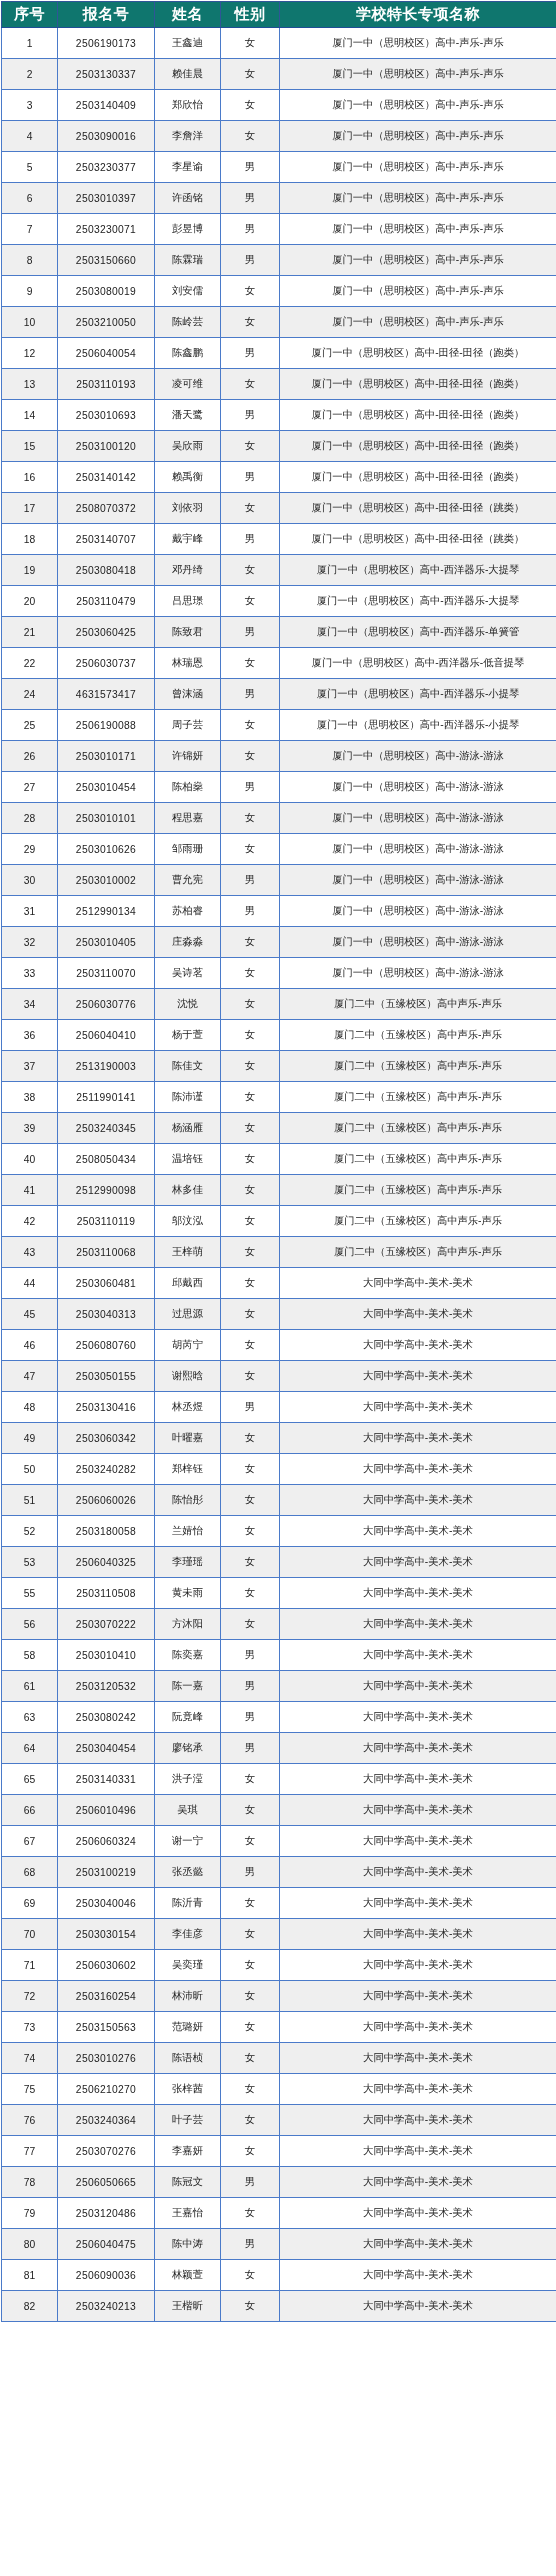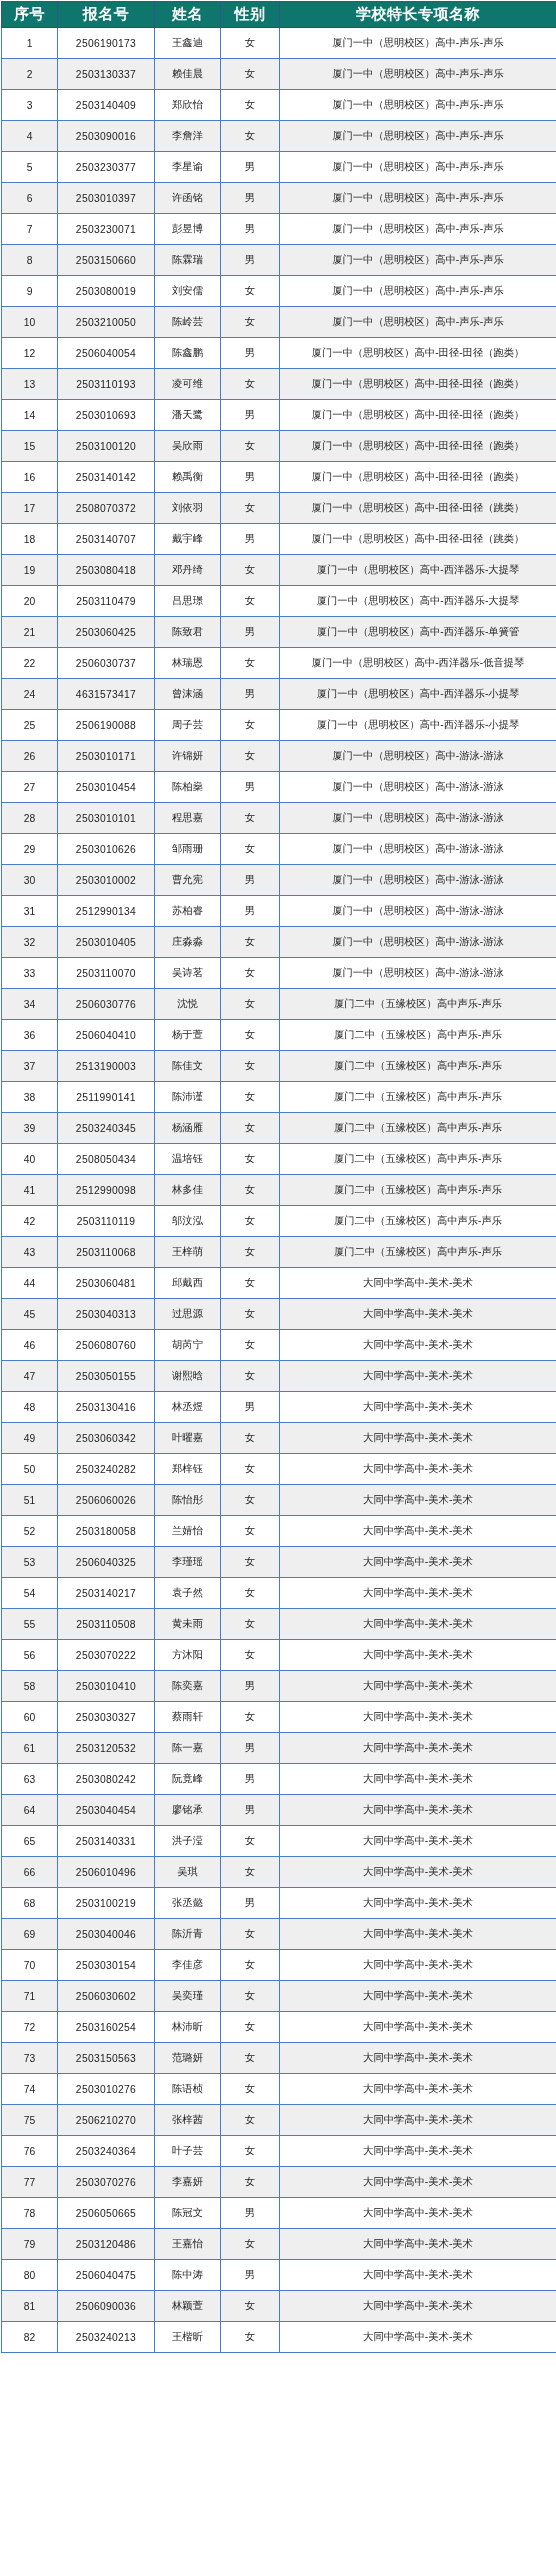--- a/index.html
+++ b/index.html
@@ -408,27 +408,20 @@
     <td>大同中学高中-美术-美术</td>
   </tr>
       <tr>
     <td>53</td>
     <td class="reg">2506040325</td>
     <td>李瑾瑶</td>
     <td>女</td>
     <td>大同中学高中-美术-美术</td>
   </tr>
       <tr>
-    <td>54</td>
-    <td class="reg">2503140217</td>
-    <td>袁子然</td>
-    <td>女</td>
-    <td>大同中学高中-美术-美术</td>
-  </tr>
-      <tr>
     <td>55</td>
     <td class="reg">2503110508</td>
     <td>黄未雨</td>
     <td>女</td>
     <td>大同中学高中-美术-美术</td>
   </tr>
       <tr>
     <td>56</td>
     <td class="reg">2503070222</td>
     <td>方沐阳</td>
@@ -436,27 +429,20 @@
     <td>大同中学高中-美术-美术</td>
   </tr>
       <tr>
     <td>58</td>
     <td class="reg">2503010410</td>
     <td>陈奕嘉</td>
     <td>男</td>
     <td>大同中学高中-美术-美术</td>
   </tr>
       <tr>
-    <td>60</td>
-    <td class="reg">2503030327</td>
-    <td>蔡雨轩</td>
-    <td>女</td>
-    <td>大同中学高中-美术-美术</td>
-  </tr>
-      <tr>
     <td>61</td>
     <td class="reg">2503120532</td>
     <td>陈一嘉</td>
     <td>男</td>
     <td>大同中学高中-美术-美术</td>
   </tr>
       <tr>
     <td>63</td>
     <td class="reg">2503080242</td>
     <td>阮竟峰</td>
@@ -474,20 +460,27 @@
     <td>65</td>
     <td class="reg">2503140331</td>
     <td>洪子滢</td>
     <td>女</td>
     <td>大同中学高中-美术-美术</td>
   </tr>
       <tr>
     <td>66</td>
     <td class="reg">2506010496</td>
     <td>吴琪</td>
+    <td>女</td>
+    <td>大同中学高中-美术-美术</td>
+  </tr>
+      <tr>
+    <td>67</td>
+    <td class="reg">2506060324</td>
+    <td>谢一宁</td>
     <td>女</td>
     <td>大同中学高中-美术-美术</td>
   </tr>
       <tr>
     <td>68</td>
     <td class="reg">2503100219</td>
     <td>张丞懿</td>
     <td>男</td>
     <td>大同中学高中-美术-美术</td>
   </tr>

